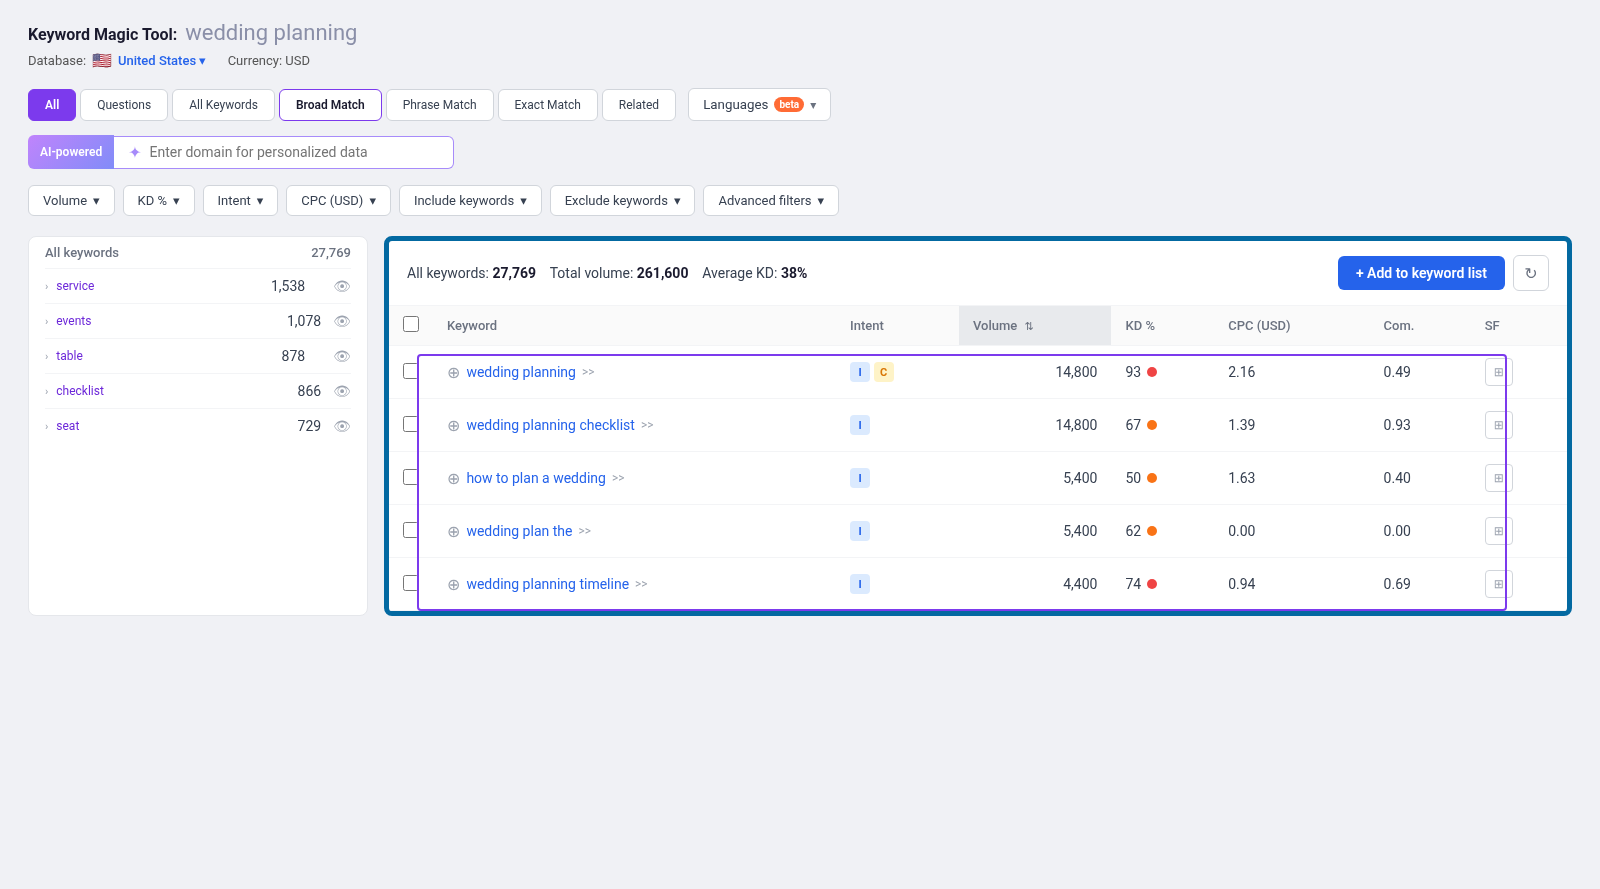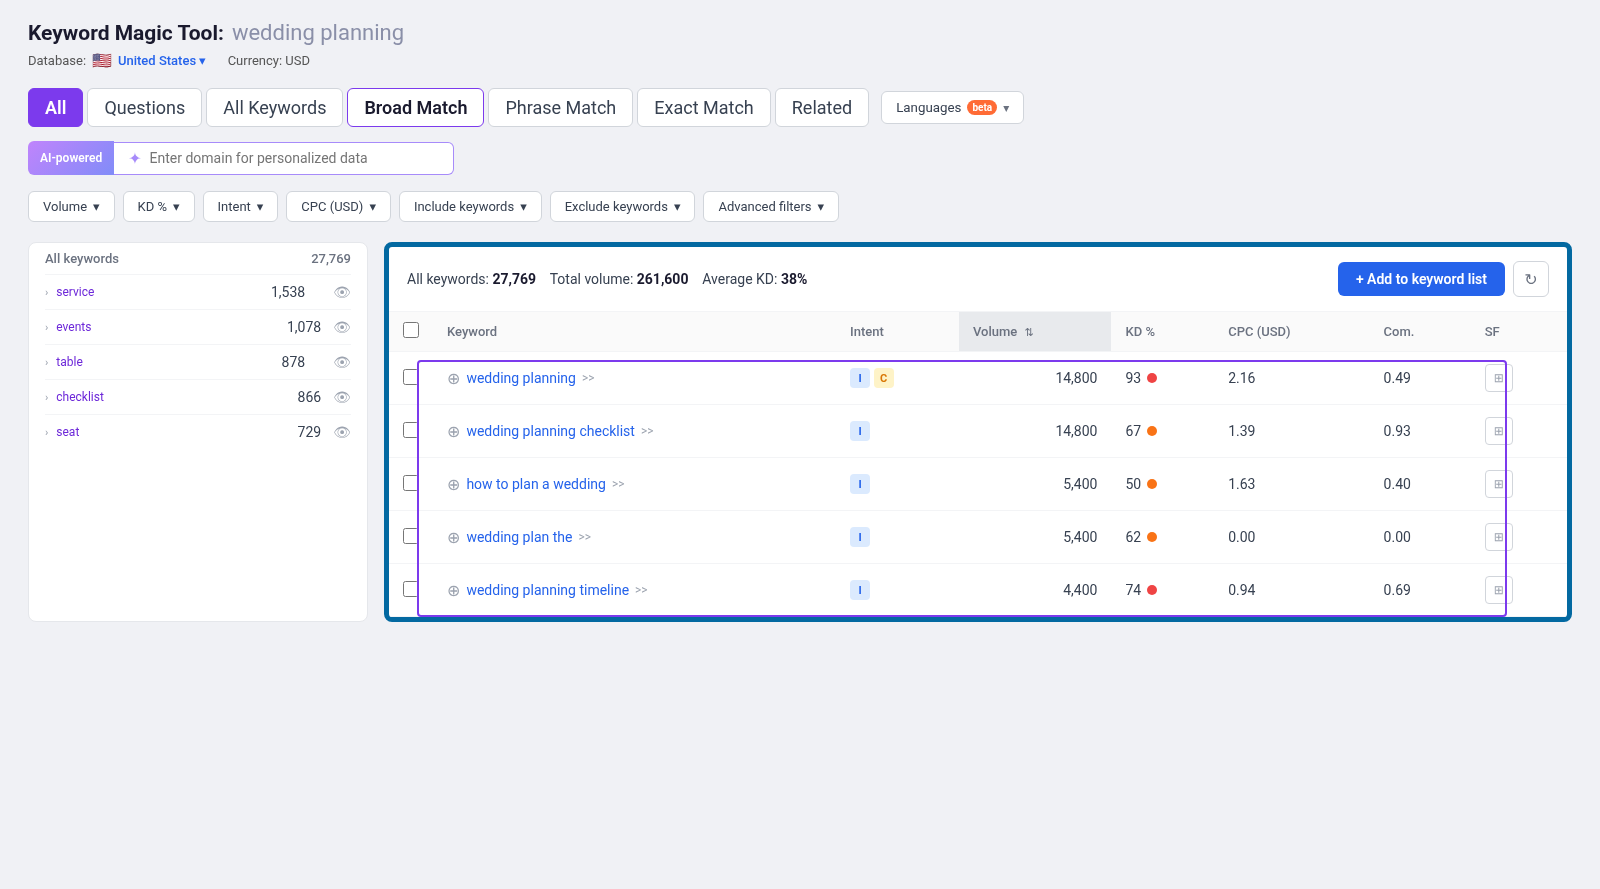--- a/index.html
+++ b/index.html
@@ -3,31 +3,31 @@
   <meta charset="utf-8">
   <style>
     * { box-sizing: border-box; margin: 0; padding: 0; font-family: -apple-system, BlinkMacSystemFont, 'Segoe UI', Roboto, sans-serif; }
     body { background: #f0f1f5; min-height: 889px; font-size: 14px; color: #1a1a2e; }
 
     .page-container { padding: 20px 28px; }
 
     
     .header { margin-bottom: 18px; }
     .title-row { display: flex; align-items: baseline; gap: 8px; margin-bottom: 6px; }
-    .title-tool { font-size: 21px; font-weight: 700; color: #1a1a2e; }
+    .title-tool { font-size: 16px; font-weight: 700; color: #1a1a2e; }
     .title-query { font-size: 22px; font-weight: 400; color: #8a8fa8; }
     .subtitle-row { display: flex; align-items: center; gap: 6px; font-size: 13px; color: #555; }
     .db-label { color: #555; }
     .db-link { color: #2563eb; font-weight: 500; cursor: pointer; display: flex; align-items: center; gap: 3px; }
     .flag { font-size: 16px; }
     .currency { color: #555; margin-left: 16px; }
 
     
     .tabs-row { display: flex; align-items: center; gap: 0; margin-bottom: 14px; flex-wrap: wrap; gap: 4px; }
-    .tab { padding: 8px 16px; border: 1.5px solid #d1d5db; border-radius: 6px; cursor: pointer; font-size: 18px; background: #fff; color: #374151; }
+    .tab { padding: 8px 16px; border: 1.5px solid #d1d5db; border-radius: 6px; cursor: pointer; font-size: 12px; background: #fff; color: #374151; }
     .tab.active { background: #fff; border-color: #7c3aed; color: #1a1a2e; font-weight: 600; }
     .tab.all { background: #7c3aed; color: #fff; border-color: #7c3aed; font-weight: 600; }
     .languages-tab { display: flex; align-items: center; gap: 6px; padding: 8px 14px; border: 1.5px solid #d1d5db; border-radius: 6px; cursor: pointer; background: #fff; color: #374151; margin-left: 8px; }
     .beta-badge { background: #ff6b35; color: #fff; font-size: 10px; font-weight: 700; padding: 2px 5px; border-radius: 10px; }
     .chevron { font-size: 12px; color: #6b7280; }
 
     
     .ai-row { display: flex; align-items: center; gap: 0; margin-bottom: 16px; }
     .ai-label { background: linear-gradient(135deg, #c084fc, #818cf8); color: #fff; font-size: 12px; font-weight: 600; padding: 10px 12px; border-radius: 6px 0 0 6px; white-space: nowrap; }
     .ai-input-wrapper { display: flex; align-items: center; gap: 8px; border: 1.5px solid #a78bfa; border-left: none; border-radius: 0 6px 6px 0; padding: 6px 14px; background: #fff; min-width: 340px; }

